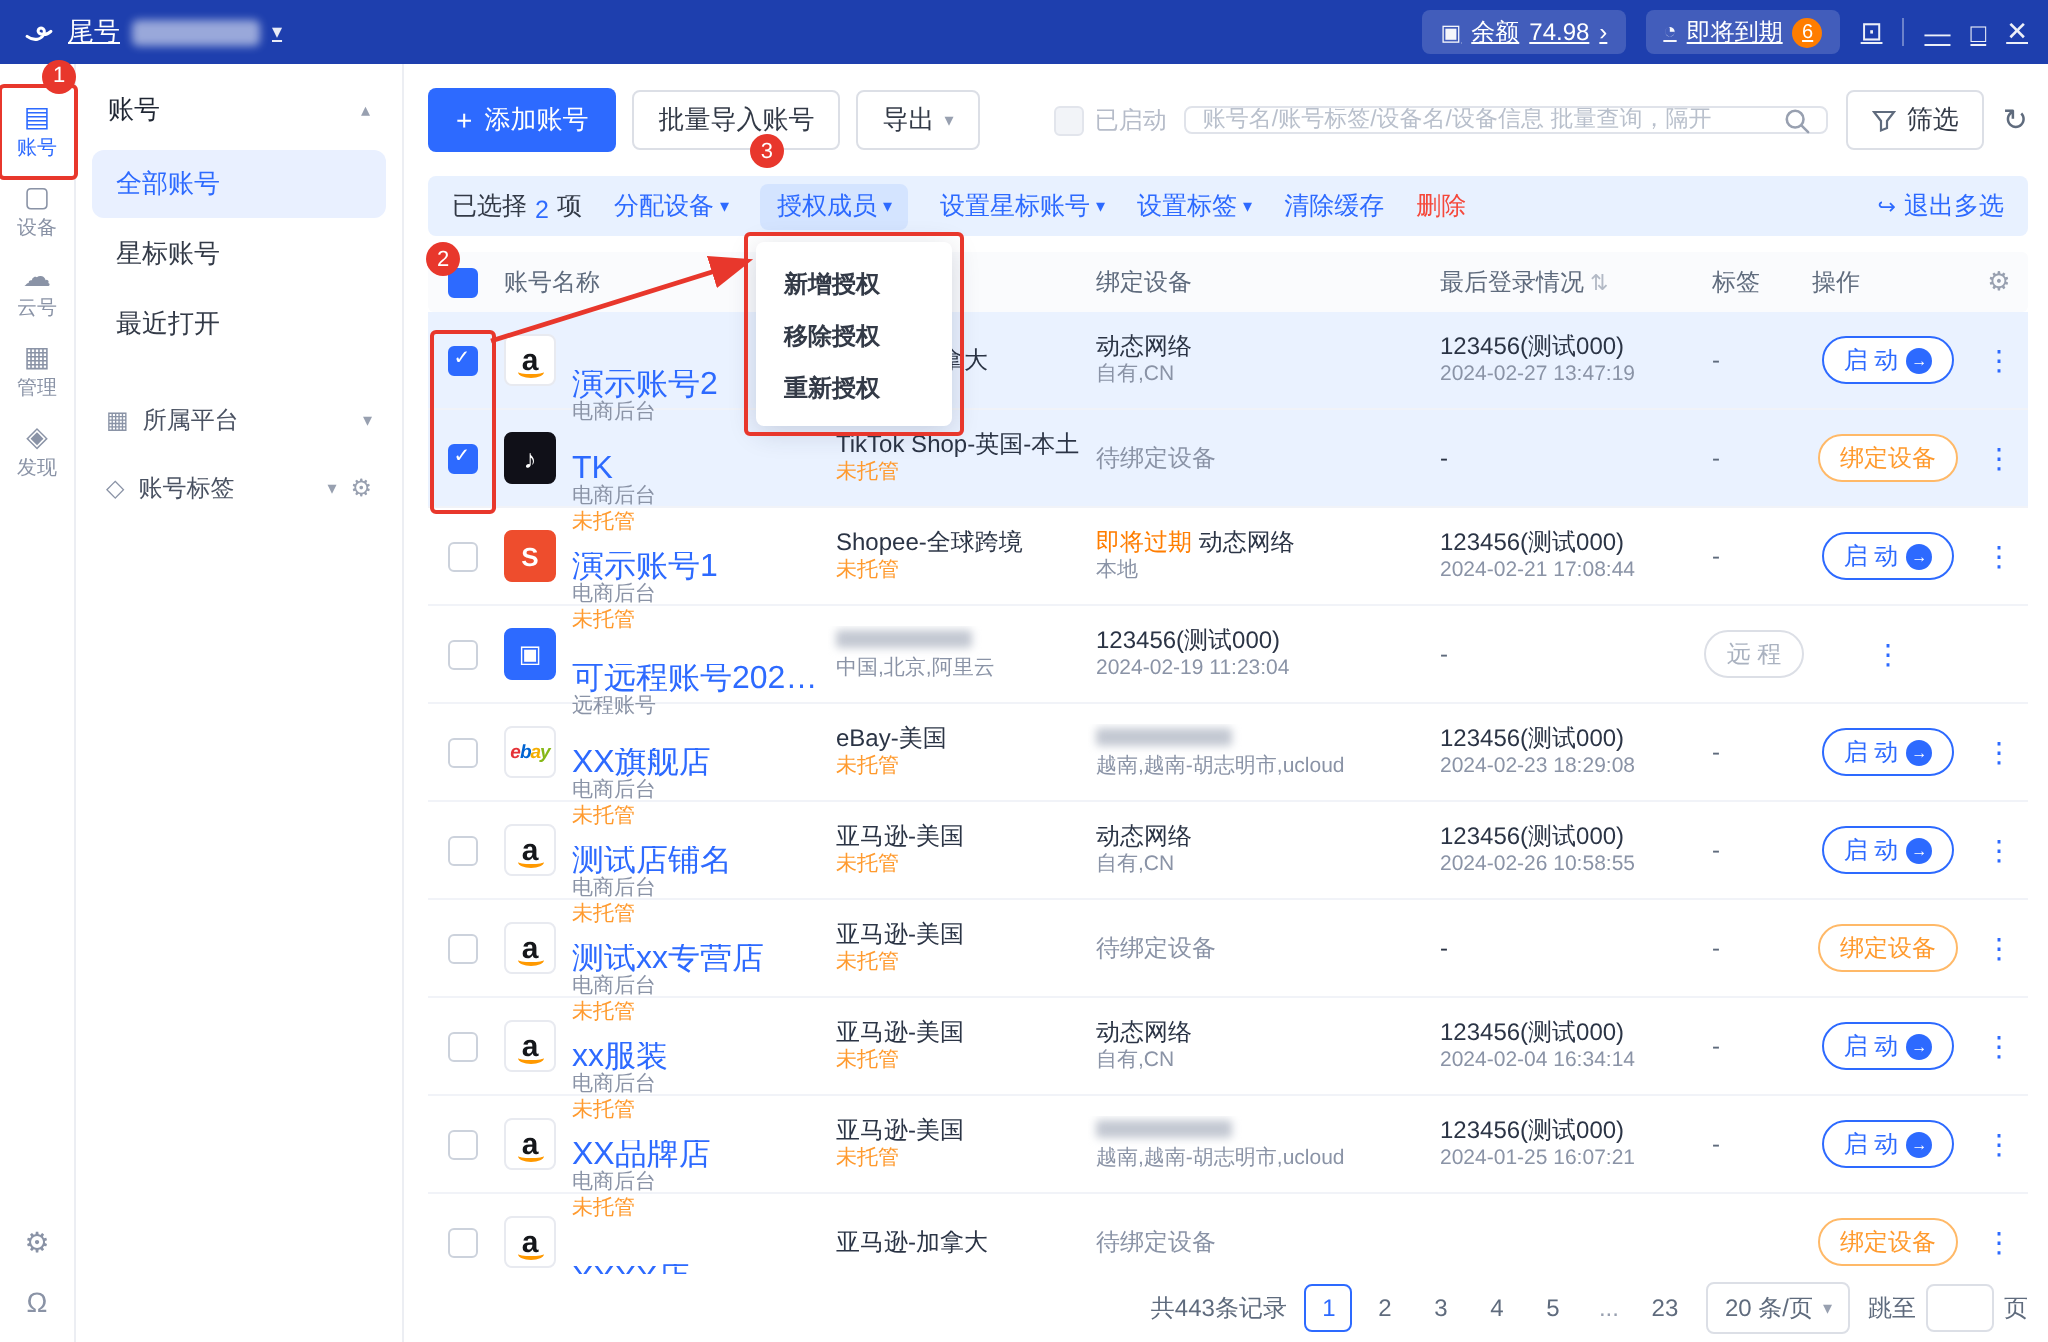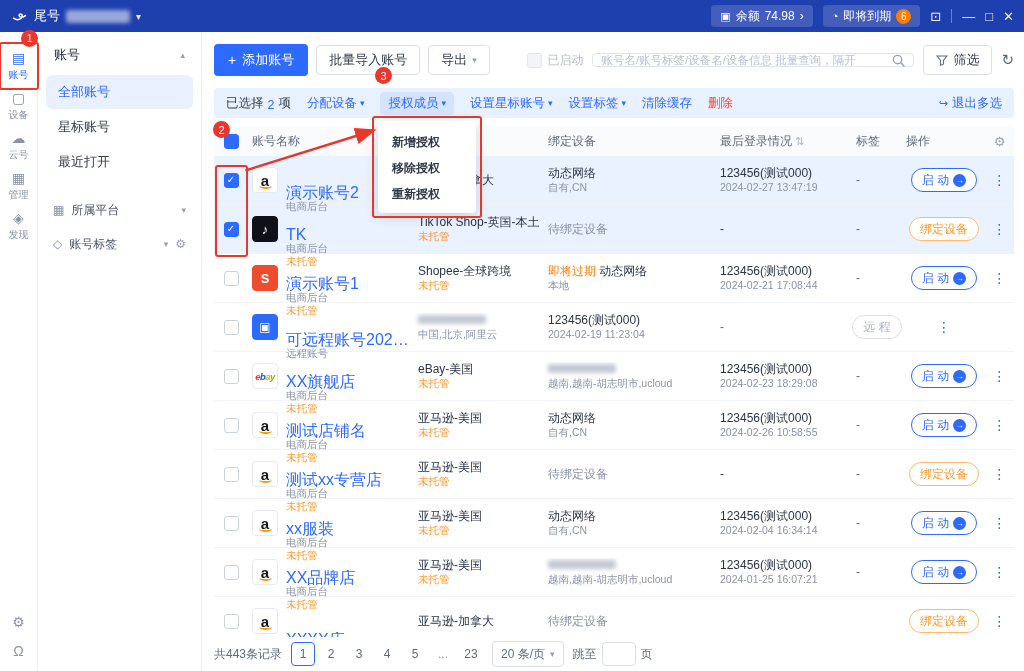--- a/index.html
+++ b/index.html
@@ -1,20 +1,20 @@
 <!DOCTYPE html>
 <html style="--accent: #2d6aff; --titlebar: #1e3fae; --selbg: #e8f1ff; --selrow: #eaf2ff; --warn: #ff9a2e; --danger: #f5483b; --anno: #e8372c; --green: #00b578; --badge: #ff7d00;"><head>
 <meta charset="utf-8">
 <style>
   *{box-sizing:border-box;margin:0;padding:0;}
   html,body{width:1024px;height:671px;}
   body{position:relative;overflow:hidden;background:#fff;font-family:"Liberation Sans","DejaVu Sans",sans-serif;color:#333;}
 
   
-  .titlebar{height:32px;background:var(--titlebar,#1e3fae);display:flex;align-items:center;padding:0 10px;gap:6px;color:#fff;}
+  .titlebar{height:32px;background:var(--titlebar,#1e3fae);display:flex;align-items:center;padding:0 10px;gap:6px;color:#fff;text-decoration:underline;}
   .logo{width:18px;height:18px;display:flex;align-items:center;justify-content:center;}
   .logo svg{width:17px;height:17px;}
   .brand{font-size:13px;}
   .blurchip{width:64px;height:13px;background:rgba(255,255,255,.55);border-radius:3px;filter:blur(2px);}
   .tb-caret{font-size:10px;opacity:.9;}
   .tb-right{margin-left:auto;display:flex;align-items:center;gap:10px;}
   .pill{display:flex;align-items:center;gap:5px;background:rgba(255,255,255,.16);border-radius:4px;height:22px;padding:0 9px;font-size:12px;cursor:pointer;}
   .pill .p-ico{font-size:11px;opacity:.95;}
   .badge{min-width:15px;height:15px;border-radius:8px;background:var(--badge,#ff7d00);font-size:10px;display:flex;align-items:center;justify-content:center;padding:0 3px;}
   .w-ico{font-size:13px;opacity:.92;cursor:pointer;}
@@ -112,21 +112,21 @@
   .c-act{display:flex;justify-content:center;}
   .abtn{display:inline-flex;align-items:center;gap:4px;height:24px;padding:0 10px;border-radius:13px;font-size:12px;border:1px solid;cursor:pointer;background:#fff;white-space:nowrap;}
   .abtn.primary{border-color:var(--accent,#2d6aff);color:var(--accent,#2d6aff);}
   .abtn.warn{border-color:#ffb968;color:var(--warn,#ff9a2e);}
   .abtn.disabled{border-color:#dcdfe6;color:#aab2c0;}
   .go{width:13px;height:13px;border-radius:50%;background:var(--accent,#2d6aff);color:#fff;font-size:8px;display:inline-flex;align-items:center;justify-content:center;}
   .c-more{display:flex;justify-content:center;}
   .kebab{color:var(--accent,#2d6aff);font-size:14px;cursor:pointer;}
 
   
-  .footer{height:34px;display:flex;align-items:center;justify-content:flex-start;gap:9px;font-size:12px;color:#5f6b7d;background:#fff;position:relative;z-index:5;}
+  .footer{height:34px;display:flex;align-items:center;justify-content:flex-end;gap:9px;font-size:12px;color:#5f6b7d;background:#fff;position:relative;z-index:5;}
   .pages{display:flex;align-items:center;gap:4px;}
   .pg{min-width:24px;height:24px;border-radius:4px;display:inline-flex;align-items:center;justify-content:center;cursor:pointer;color:#5f6b7d;padding:0 3px;}
   .pg.active{border:1px solid var(--accent,#2d6aff);color:var(--accent,#2d6aff);}
   .pg.dots{color:#98a0b0;}
   .psize{height:26px;border:1px solid #dcdfe6;border-radius:4px;display:inline-flex;align-items:center;gap:5px;padding:0 8px;cursor:pointer;white-space:nowrap;}
   .jump{display:flex;align-items:center;gap:5px;white-space:nowrap;}
   .jump input{width:34px;height:24px;border:1px solid #dcdfe6;border-radius:4px;outline:none;text-align:center;font-size:12px;}
 
   
   .menu{position:absolute;z-index:40;width:98px;background:#fff;border-radius:4px;box-shadow:0 3px 14px rgba(31,45,80,.18);padding:8px 0 6px;}

